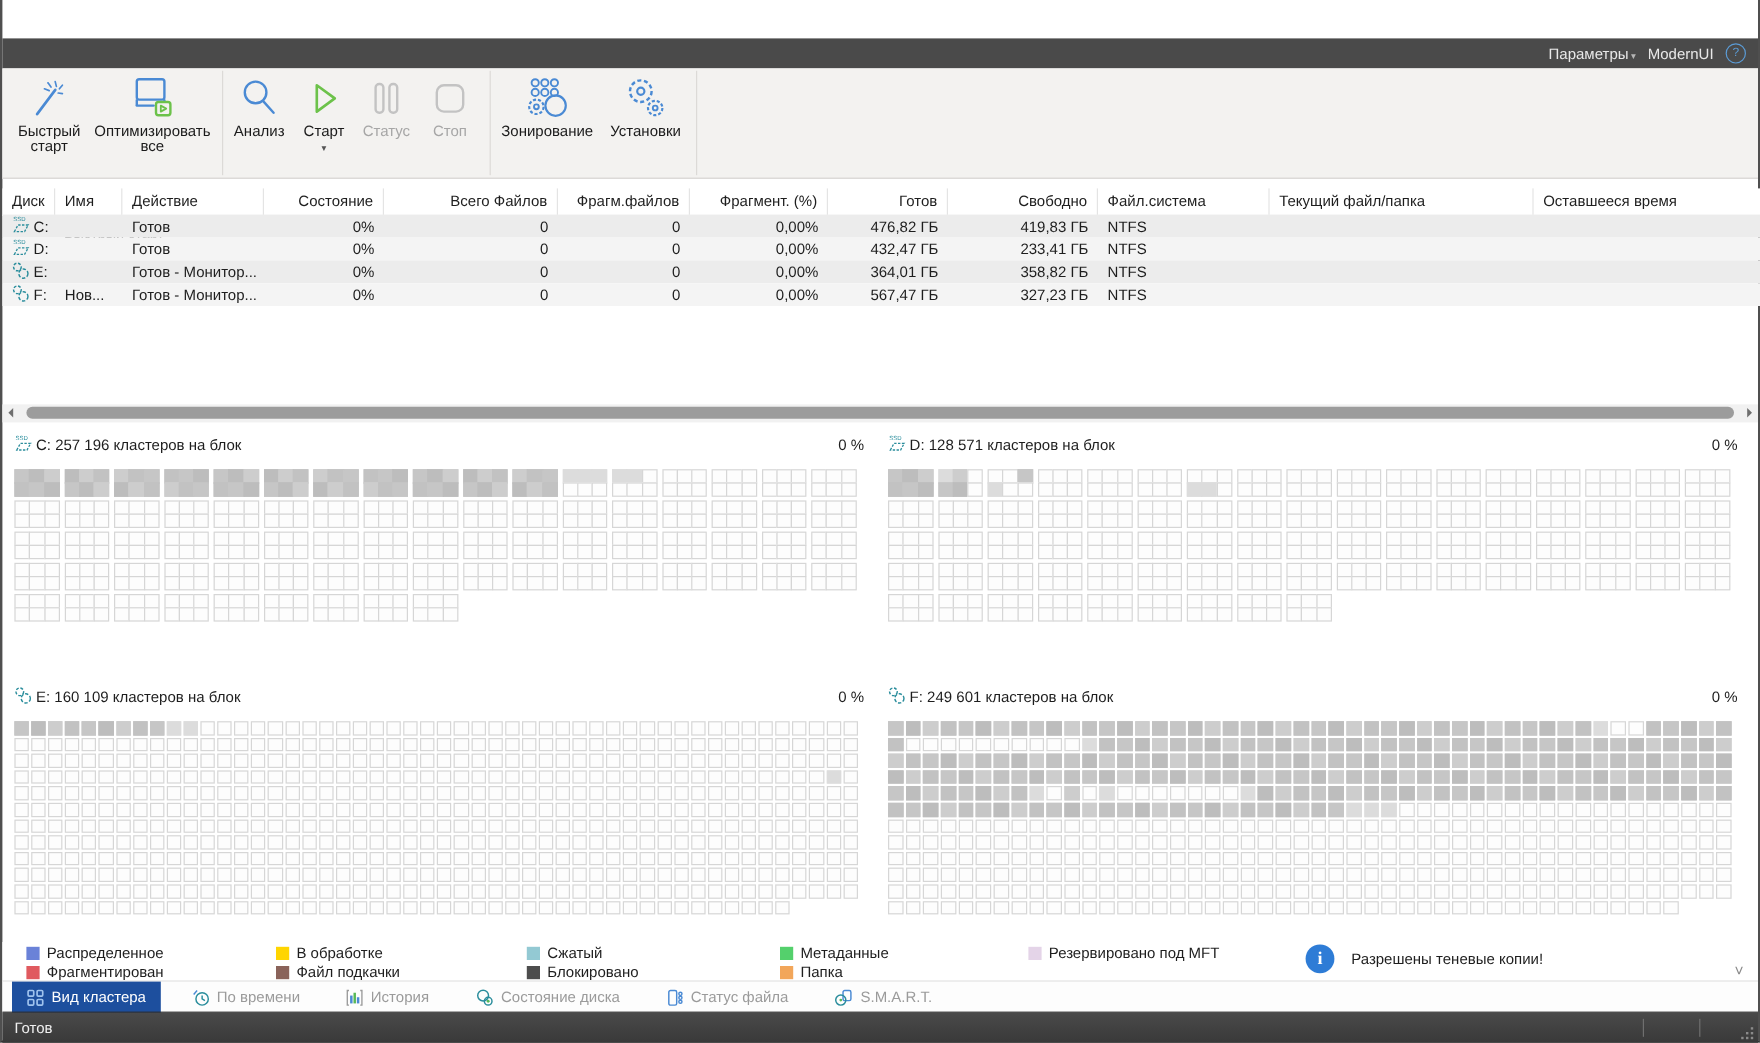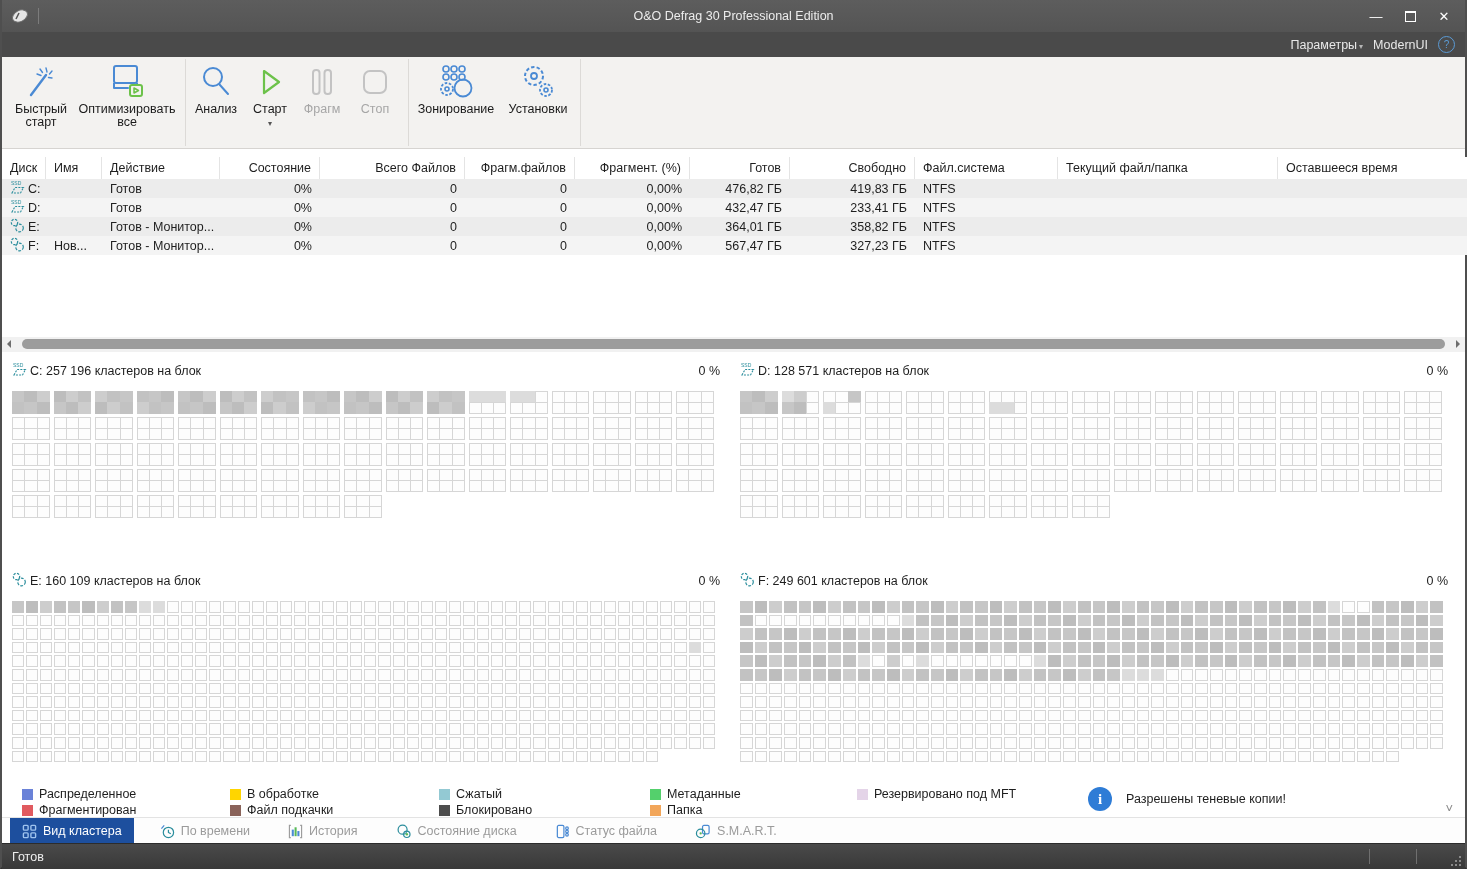--- a/index.html
+++ b/index.html
@@ -68,35 +68,20 @@
   .status-text{position:absolute;left:10px;top:6px;color:#efefef;font-size:12.5px;}
   .st-sep{position:absolute;top:5px;width:1px;height:15px;background:#6f6f6f;}
   .grip{position:absolute;right:4px;bottom:4px;width:13px;height:13px;}
   .grip i{position:absolute;width:2px;height:2px;background:#8a8a8a;}
 </style>
 </head>
 <body>
 
 <div class="window">
 
-  <div class="titlebar">
-    <svg class="appicon" viewBox="0 0 20 16">
-      <ellipse cx="10" cy="8" rx="8" ry="5.5" transform="rotate(-28 10 8)" fill="#e6e6e6" stroke="#6e6e6e"></ellipse>
-      <line x1="6" y1="11" x2="9" y2="5" stroke="#555" stroke-width="1.6"></line>
-    </svg>
-    <span class="tb-sep"></span>
-    <div class="tb-title">O&amp;O Defrag 30 Professional Edition</div>
-    <div class="win-ctrls">
-      <span class="wbtn">—</span>
-      <span class="wbtn">
-          <span class="maxbox"></span>
-        </span>
-      <span class="wbtn">✕</span>
-    </div>
-  </div>
 
   <div class="tabstrip">
     <div class="strip-right">
       <span><span>Параметры</span><span class="tiny-caret">▾</span></span>
       <span>ModernUI</span>
       <span class="help-circ">?</span>
     </div>
   </div>
 
   <div class="ribbon">
@@ -148,21 +133,21 @@
       <span>Старт</span>
       <span class="drop-caret">▾</span>
     </div>
     <div class="rbtn disabled" style="left:296px;width:48px;">
       <span class="ric">
         <svg width="40" height="40" viewBox="0 0 40 40" fill="none">
           <rect x="11" y="8" width="6.5" height="24" rx="3" stroke="#c3c3c3" stroke-width="2"></rect>
           <rect x="22.5" y="8" width="6.5" height="24" rx="3" stroke="#c3c3c3" stroke-width="2"></rect>
         </svg>
       </span>
-      <span>Фрагм</span>
+      <span>Статус</span>
     </div>
     <div class="rbtn disabled" style="left:348px;width:50px;">
       <span class="ric">
         <svg width="40" height="40" viewBox="0 0 40 40" fill="none">
           <rect x="9" y="9" width="22" height="22" rx="6" stroke="#c3c3c3" stroke-width="2"></rect>
         </svg>
       </span>
       <span>Стоп</span>
     </div>
     <div class="rsep" style="left:406px;"></div>

